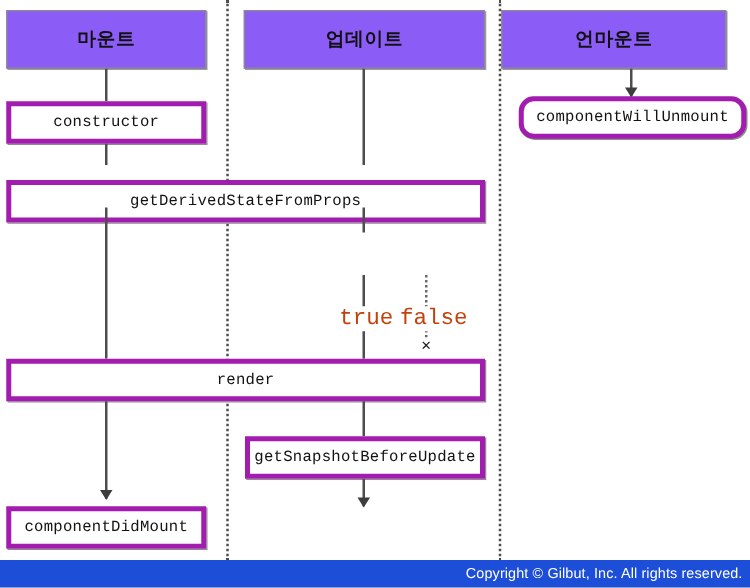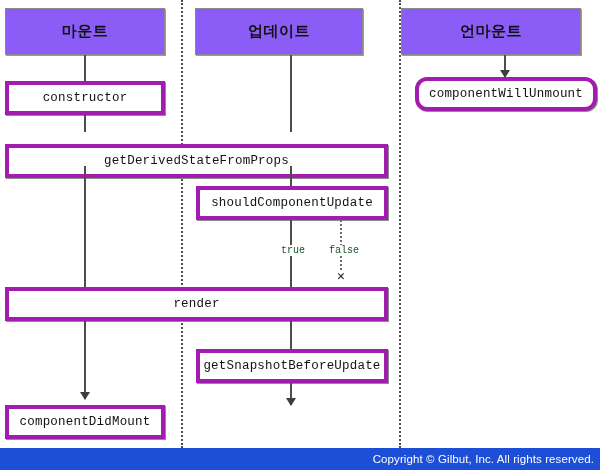--- a/index.html
+++ b/index.html
@@ -51,21 +51,21 @@
     position:absolute;width:0;height:0;
     border-left:5px solid transparent;
     border-right:5px solid transparent;
     border-top:8px solid #3d3d3d;
   }
 
   
   .branch-label{
     position:absolute;
     font-family:"Liberation Mono","DejaVu Sans Mono",monospace;
-    font-size:10px;color:#14532d;
+    font-size:18px;color:#c2410c;
     background:#ffffff;padding:0 3px;
     text-align:center;white-space:nowrap;
   }
   .stop-mark{
     position:absolute;
     font-family:"Liberation Mono","DejaVu Sans Mono",monospace;
     font-size:13px;color:#1a1a1a;
     background:#ffffff;line-height:1;
     text-align:center;white-space:nowrap;
   }
@@ -84,37 +84,36 @@
 </head>
 <body>
 
 <div id="diagram">
 
   <div class="divider" id="divider-left"></div>
   <div class="divider" id="divider-right"></div>
 
   <div class="phase-header" style="left:5px;top:8px;width:160px;height:47px;">마운트</div>
 
-  <div class="phase-header" style="left:195px;top:8px;width:168px;height:47px;">업데이트</div>
+  <div class="phase-header" style="left:195px;top:8px;width:193px;height:47px;">업데이트</div>
 
   <div class="phase-header" style="left:401px;top:8px;width:180px;height:47px;">언마운트</div>
 
   <div class="conn" style="left:84px;top:55px;height:26px;"></div>
 
   <div class="node" style="left:5px;top:81px;width:160px;height:34px;">constructor</div>
 
   <div class="conn" style="left:84px;top:115px;height:17px;"></div>
 
   <div class="conn" style="left:290px;top:55px;height:77px;"></div>
 
   <div class="node" style="left:5px;top:132px;width:383px;height:34px;margin-top:12px;">getDerivedStateFromProps</div>
 
   <div class="conn" style="left:290px;top:166px;height:20px;"></div>
 
-  <div class="node" style="left:196px;top:186px;width:192px;height:34px;">shouldComponentUpdate</div>
 
   <div class="conn" style="left:84px;top:166px;height:121px;"></div>
 
   <div class="conn" style="left:290px;top:220px;height:67px;"></div>
 
   <div class="conn-dotted" style="left:340px;top:220px;height:54px;"></div>
 
   <div class="branch-label" style="left:268px;top:245px;width:44px;">true</div>
 
   <div class="branch-label" style="left:317px;top:245px;width:48px;">false</div>

